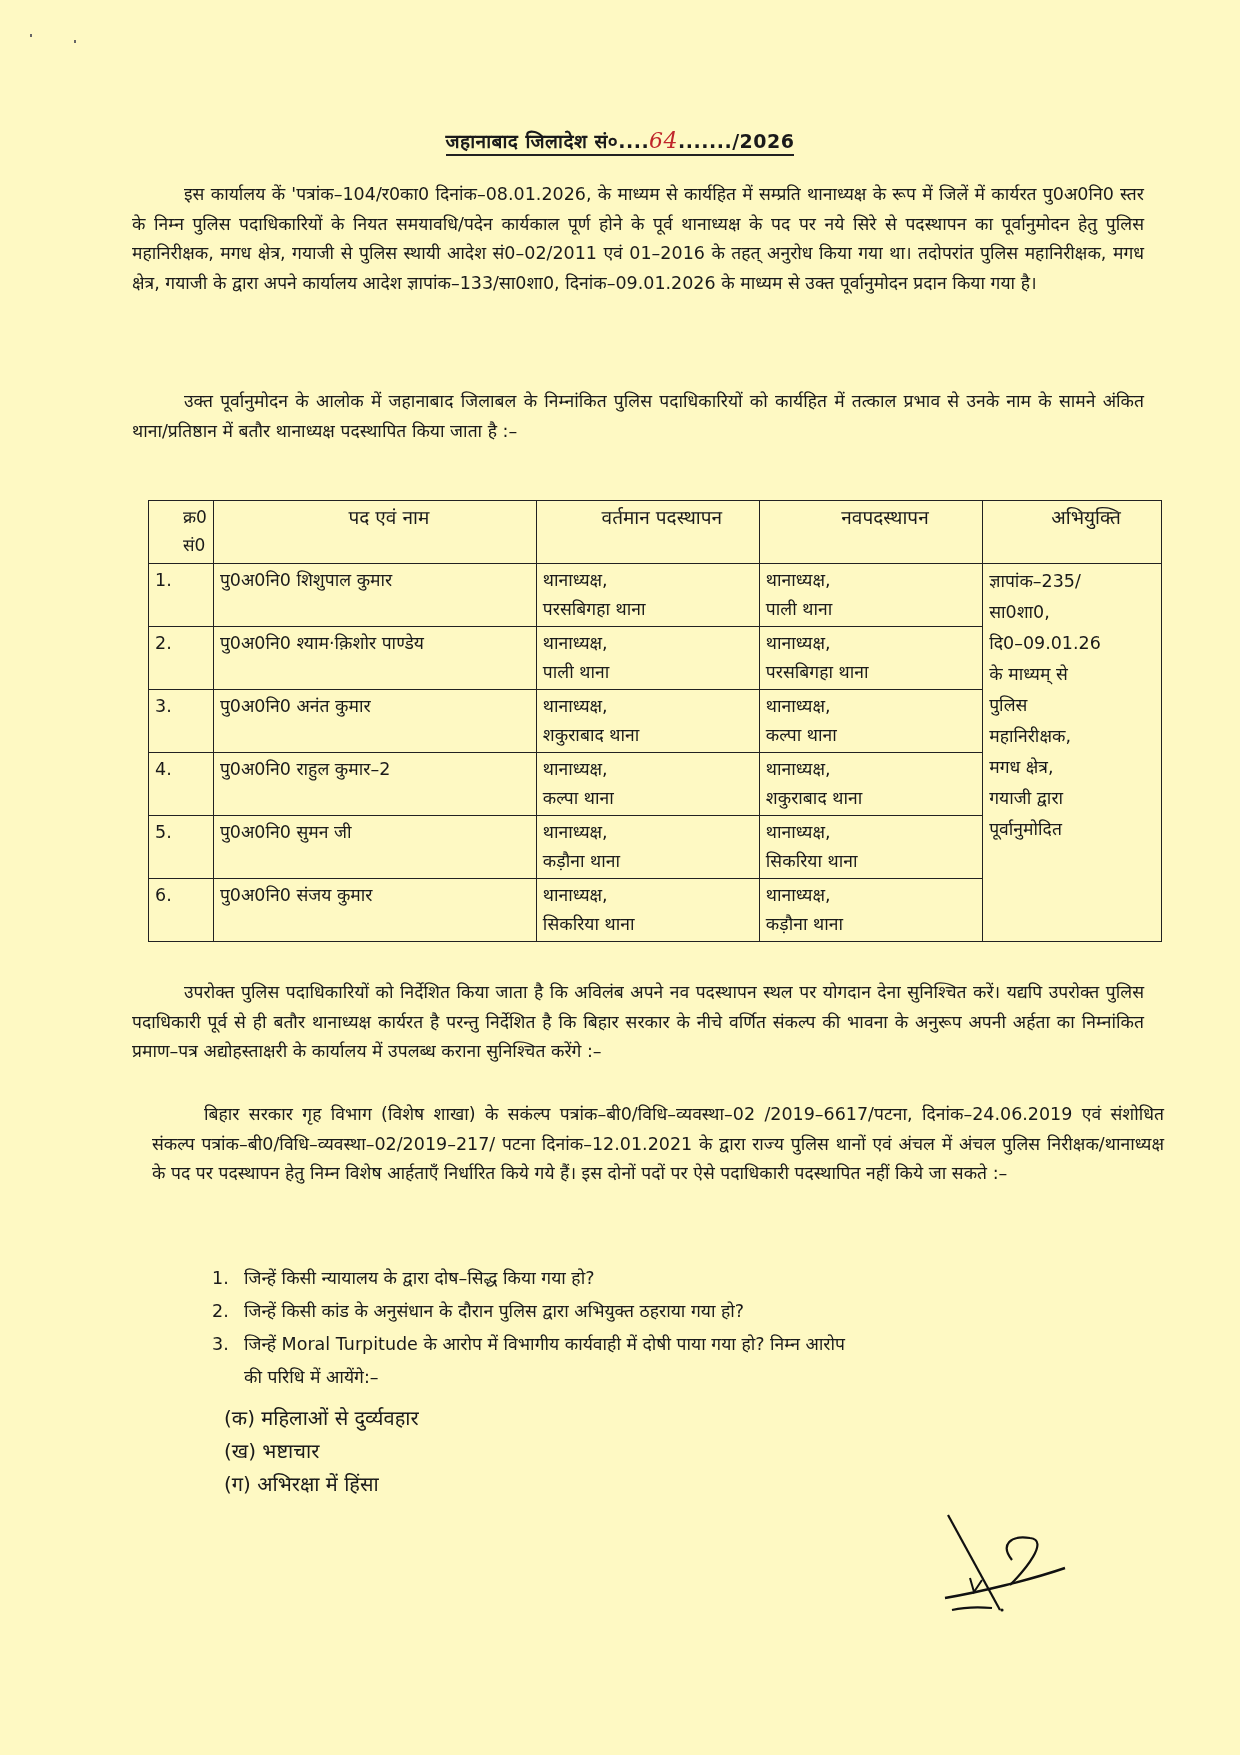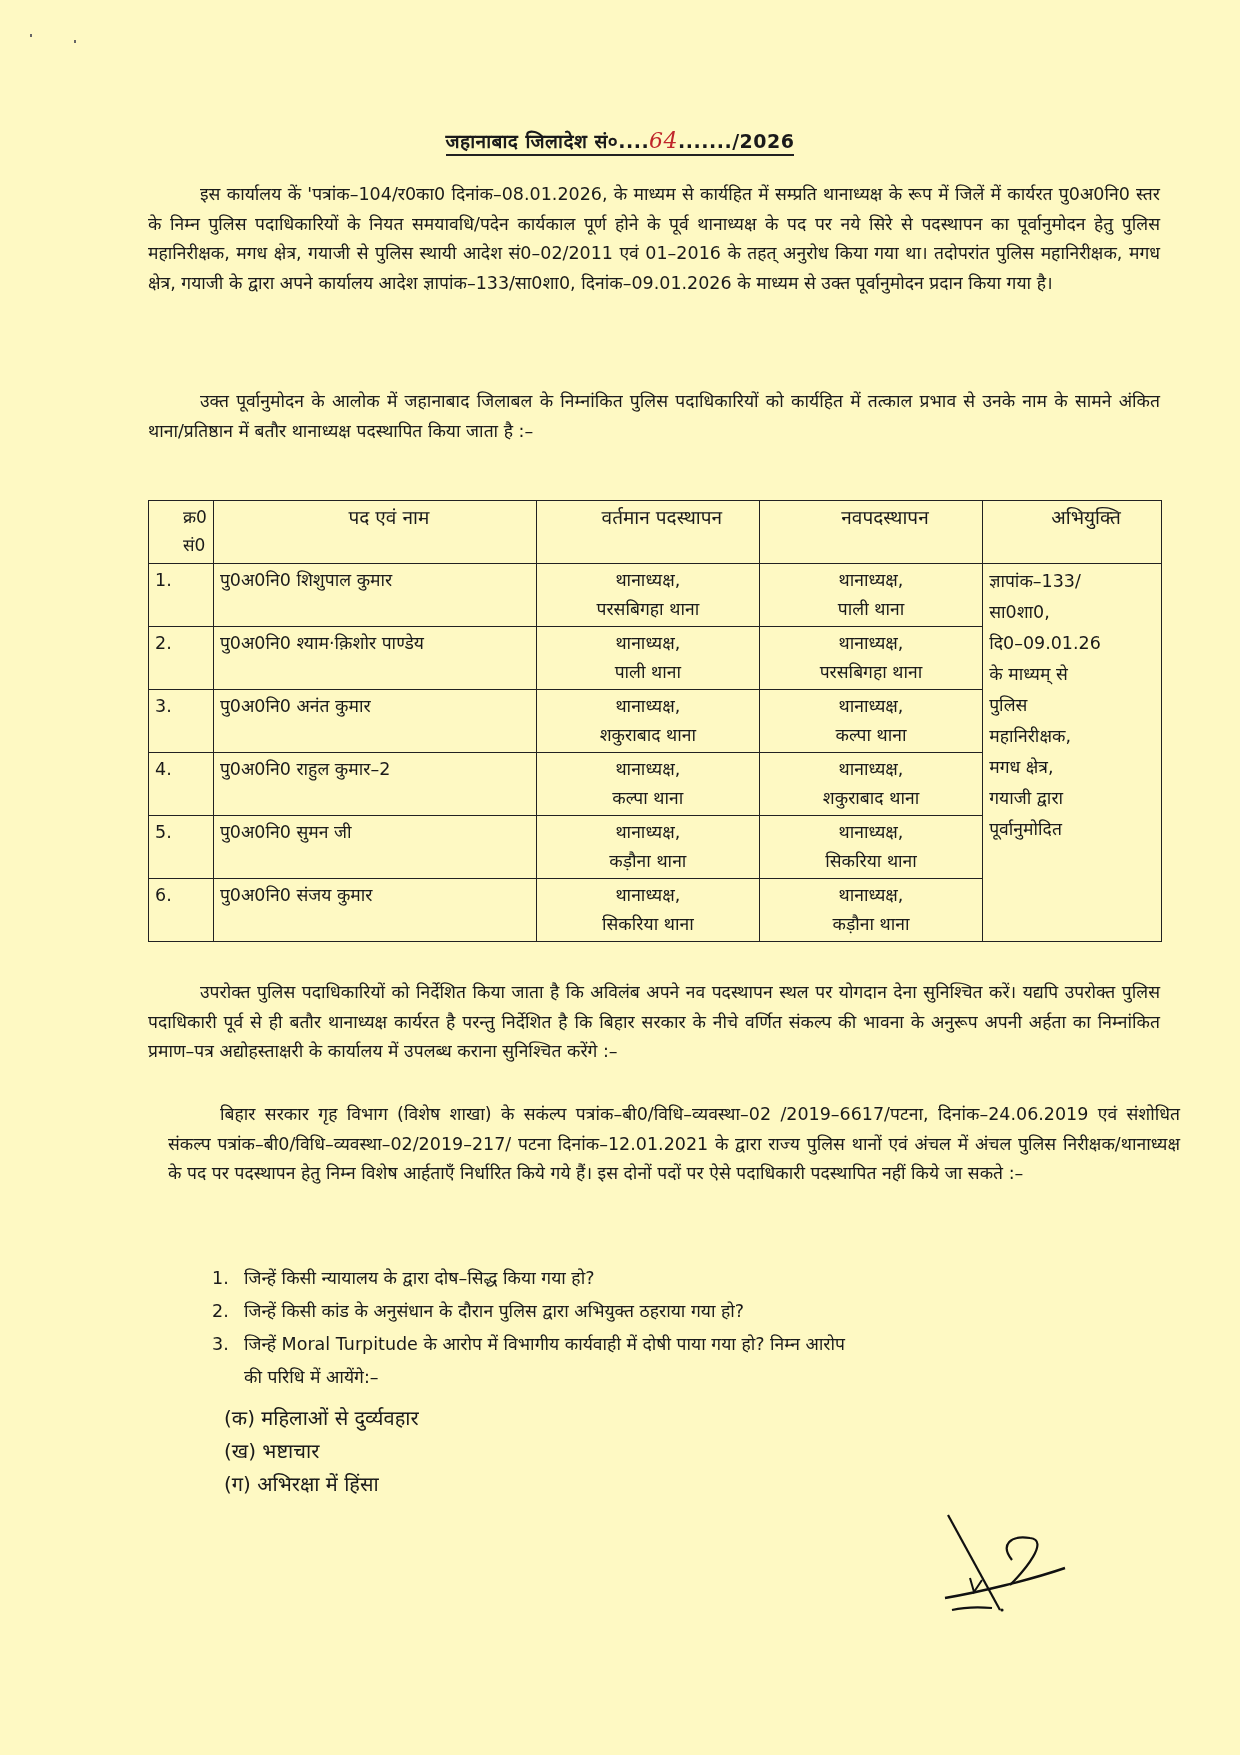--- a/index.html
+++ b/index.html
@@ -8,35 +8,35 @@
     font-family: "DejaVu Sans", sans-serif; color: #1a1a1a;
   }
   .page { position: absolute; left: 0; top: 0; width: 1240px; height: 1755px; background: #fef9c3; }
   .title {
     position: absolute; top: 128px; left: 0; width: 1240px; text-align: center;
     font-size: 19px; font-weight: bold; letter-spacing: 0.5px;
   }
   .title .inner { border-bottom: 2px solid #222; padding-bottom: 2px; }
   .title .hand { color: #c0262b; font-family: "DejaVu Serif", serif; font-style: italic; font-weight: normal; font-size: 22px; }
   .body-block {
-    position: absolute; left: 148px; width: 1012px;
+    position: absolute; left: 132px; width: 1012px;
     font-size: 17.5px; line-height: 29.5px; text-align: justify;
   }
   .para { margin: 0; }
   .indent { text-indent: 52px; }
   .p1 { top: 180px; }
   .p2 { top: 387px; }
   table.roster {
     position: absolute; left: 148px; top: 500px; width: 1014px;
     border-collapse: collapse; font-size: 17.5px; line-height: 29px;
   }
   table.roster td, table.roster th { border: 1.5px solid #222; vertical-align: top; padding: 2px 6px; }
   table.roster th { font-weight: normal; font-size: 19px; text-align: center; height: 58px; padding-left: 34px; }
   table.roster th.sno { text-align: left; font-size: 17px; line-height: 28px; }
-  td.center { text-align: center; }
+  td.center { }
   td.remarks { font-size: 17.5px; line-height: 31px; }
   .p3 { top: 978px; }
   .p4 { top: 1100px; margin-left: 20px; }
   ol.criteria { position: absolute; left: 212px; top: 1262px; width: 950px; margin: 0; padding: 0; list-style: none; font-size: 17.5px; line-height: 33px; }
   ol.criteria li .num { display: inline-block; width: 32px; }
   ol.criteria li .cont { display: block; padding-left: 32px; }
   ul.subitems { position: absolute; left: 212px; top: 1390px; margin: 12px; padding: 0; list-style: none; font-size: 20px; line-height: 33px; }
   .signature { position: absolute; left: 940px; top: 1510px; width: 140px; height: 110px; }
   .speck { position: absolute; width: 2px; height: 3px; background: #666; }
 </style>
@@ -83,21 +83,21 @@
       <td>पु0अ0नि0 शिशुपाल कुमार</td>
       <td class="center">
             <div>थानाध्यक्ष,</div>
             <div>परसबिगहा थाना</div>
           </td>
       <td class="center">
             <div>थानाध्यक्ष,</div>
             <div>पाली थाना</div>
           </td>
       <td class="remarks" rowspan="6">
-        <div>ज्ञापांक–133/</div>
+        <div>ज्ञापांक–235/</div>
         <div>सा0शा0,</div>
         <div>दि0–09.01.26</div>
         <div>के माध्यम् से</div>
         <div>पुलिस</div>
         <div>महानिरीक्षक,</div>
         <div>मगध क्षेत्र,</div>
         <div>गयाजी द्वारा</div>
         <div>पूर्वानुमोदित</div>
       </td>
     </tr>

